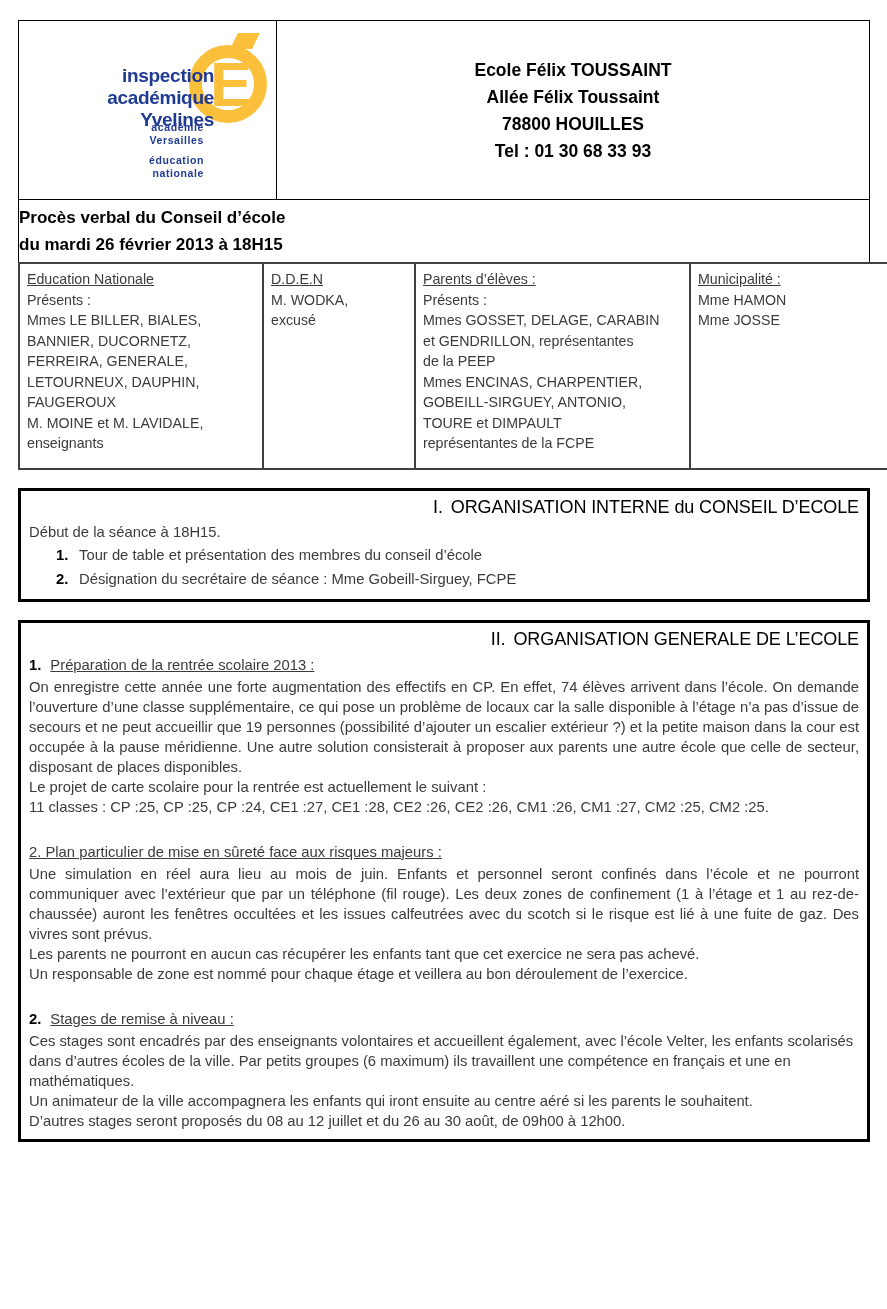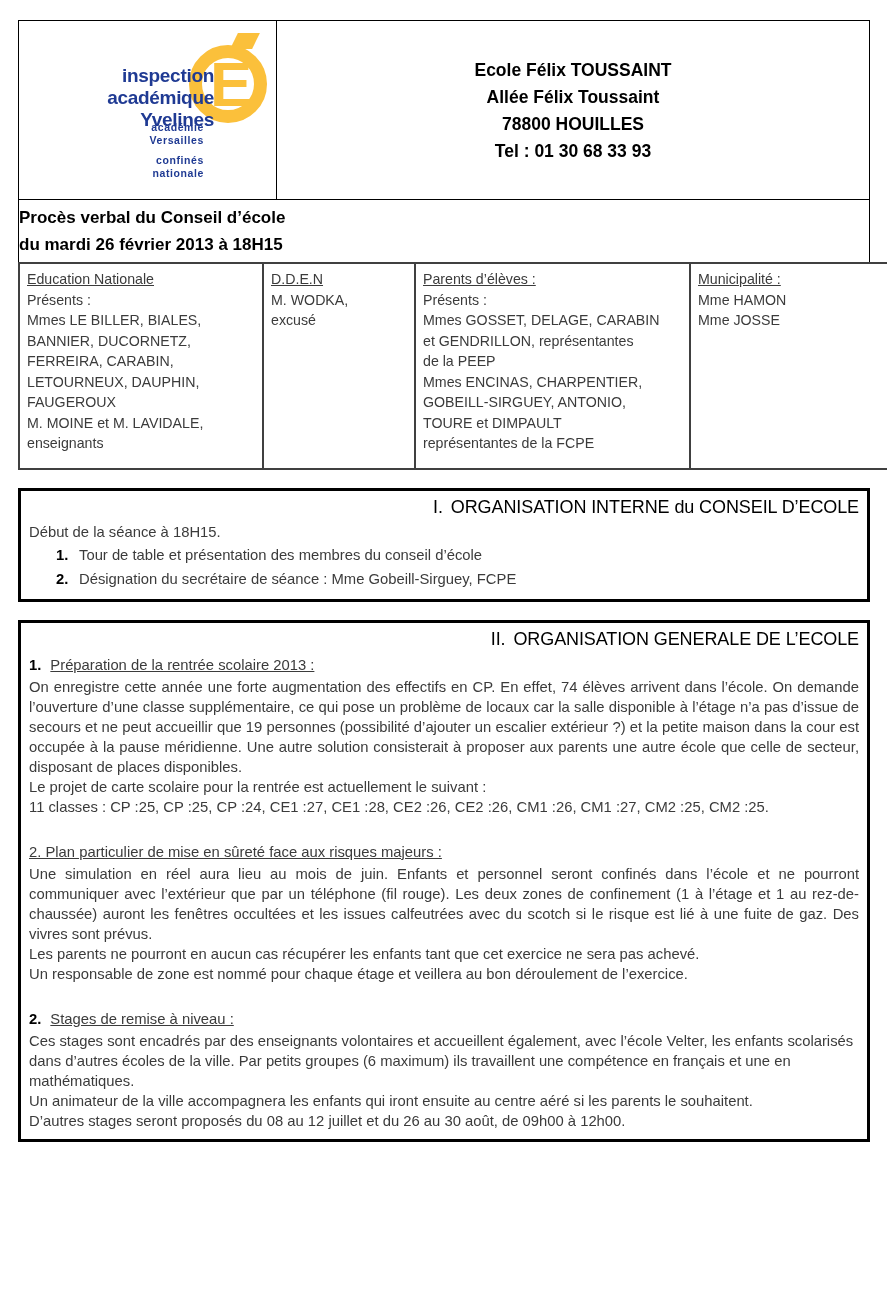--- a/index.html
+++ b/index.html
@@ -222,21 +222,21 @@
           <div class="logo-ring"></div>
           <div class="logo-E">E</div>
           <div class="logo-main">
             <span>inspection académique</span><br>
             <span>Yvelines</span>
           </div>
           <div class="logo-sub">
             <span>académie</span><br>
             <span>Versailles</span>
             <span class="gap"></span>
-            <span>confinés</span><br>
+            <span>éducation</span><br>
             <span>nationale</span>
           </div>
         </div>
       </td>
       <td class="school-cell">
         <div class="school-block">
           <div>Ecole Félix TOUSSAINT</div>
           <div>Allée Félix Toussaint</div>
           <div>78800 HOUILLES</div>
           <div>Tel : 01 30 68 33 93</div>
@@ -255,21 +255,21 @@
     </table>
 
   <table class="attend-table">
     <tbody>
         <tr>
       <td class="c1">
         <div class="u">Education Nationale</div>
         <div>Présents :</div>
         <div>Mmes LE BILLER, BIALES,</div>
         <div>BANNIER, DUCORNETZ,</div>
-        <div>FERREIRA, CARABIN,</div>
+        <div>FERREIRA, GENERALE,</div>
         <div>LETOURNEUX, DAUPHIN,</div>
         <div>FAUGEROUX</div>
         <div>M. MOINE et M. LAVIDALE,</div>
         <div>enseignants</div>
       </td>
       <td class="c2">
         <div class="u">D.D.E.N</div>
         <div>M. WODKA,</div>
         <div>excusé</div>
       </td>

